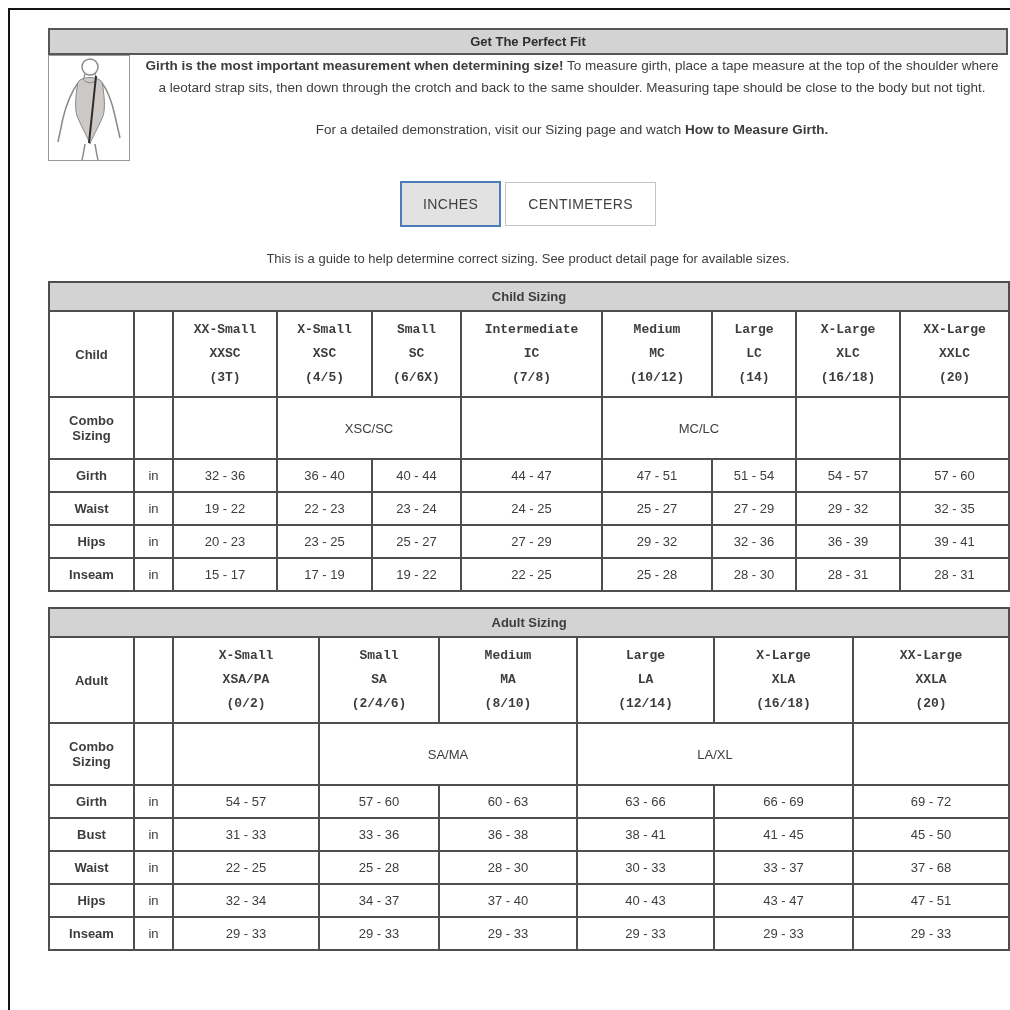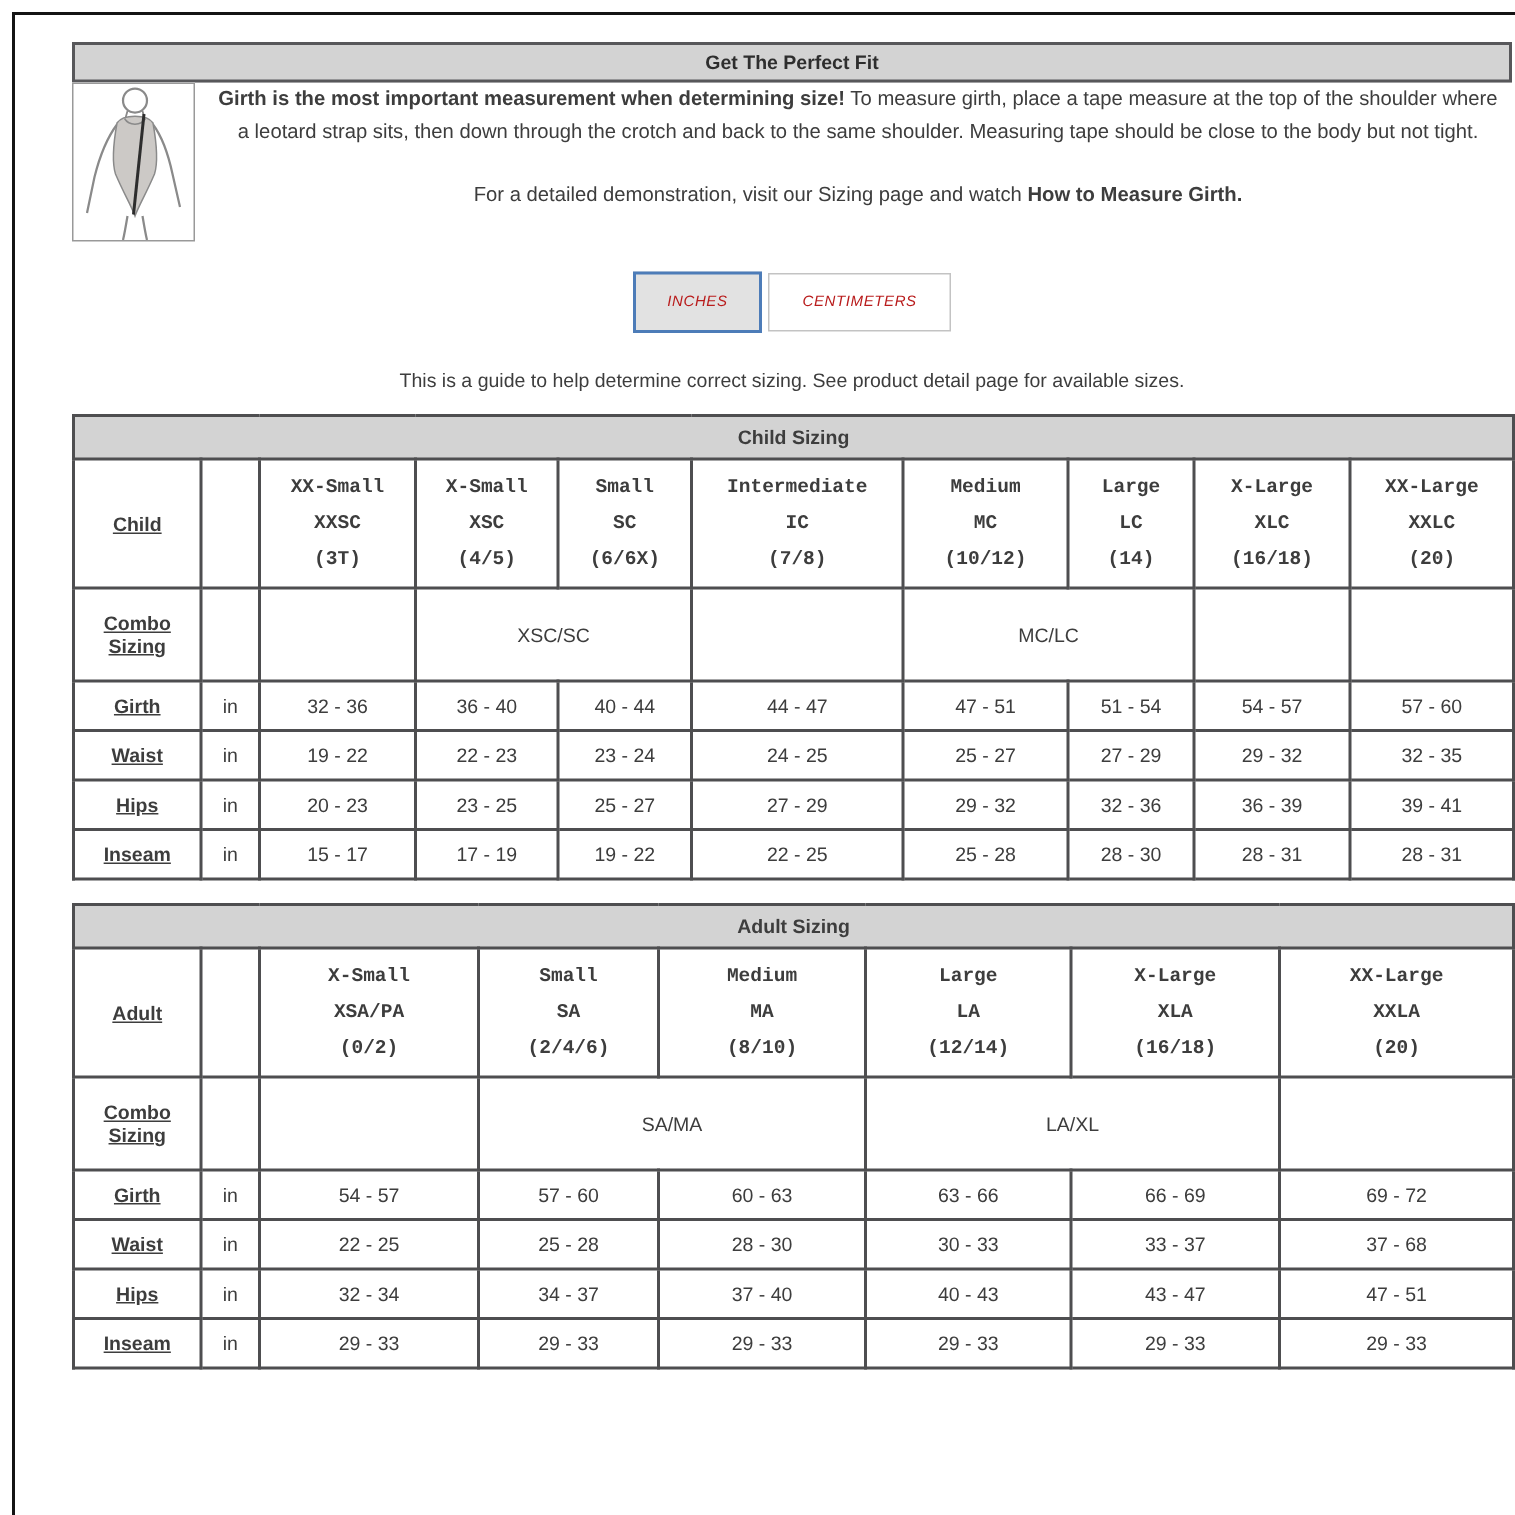--- a/index.html
+++ b/index.html
@@ -21,40 +21,40 @@
 
   .intro{display:flex;margin-top:0;}
   .leotard-box{width:80px;height:104px;border:1px solid #999;flex:none;background:#fff;}
   .intro-text{flex:1;padding:0 6px 0 12px;text-align:center;font-size:13.5px;line-height:1.62;}
   .intro-text p{margin:0;}
   .para2{margin-top:20px !important;}
 
   .unit-toggle{text-align:center;margin-top:20px;}
   .unit-btn{
     font-family:"Liberation Sans", sans-serif;
-    font-size:10px;color:#b91c1c;letter-spacing:.4px;
+    font-size:14px;color:#404040;letter-spacing:.4px;
     background:#ffffff;border:1px solid #c3c3c3;
-    padding:13px 22px;margin:0 2px;vertical-align:middle;cursor:pointer;font-style:italic;
+    padding:13px 22px;margin:0 2px;vertical-align:middle;cursor:pointer;
   }
   .unit-btn.active{
     background:#e2e2e2;
     border:2px solid var(--accent,#4d7cb8);
     padding:13px 21px;
   }
 
   .note{text-align:center;font-size:13px;margin:24px 0 0 0;color:#3d3d3d;}
 
   table.sizing{border-collapse:collapse;table-layout:fixed;width:960px;margin-top:15px;}
   table.sizing td{
     border:2px solid #4e4e50;text-align:center;vertical-align:middle;
     font-size:13px;padding:6px 2px;box-sizing:border-box;color:#3d3d3d;
   }
   td.ttl{background:var(--bar-bg,#d3d3d3);font-weight:bold;padding:4px 0;color:#2e2e2e;}
   td.hdr{font-weight:bold;line-height:1.85;padding:9px 2px;color:#343434;font-family:Liberation Mono, monospace;}
-  td.lbl{font-weight:bold;color:#2f2f2f;text-decoration:underline;}
+  td.lbl{font-weight:bold;color:#2f2f2f;}
   td.combo{height:62px;font-size:13.5px;}
   td.val{height:33px;}
   td.unit{font-weight:normal;}
 </style>
 </head>
 <body>
 
 <div class="frame-top"></div>
 <div class="frame-left"></div>
 
@@ -214,20 +214,30 @@
           <td class="lbl">Girth</td>
           <td class="unit val">in</td>
           <td class="val">54 - 57</td>
           <td class="val">57 - 60</td>
           <td class="val">60 - 63</td>
           <td class="val">63 - 66</td>
           <td class="val">66 - 69</td>
           <td class="val">69 - 72</td>
         </tr>
         <tr>
+          <td class="lbl">Bust</td>
+          <td class="unit val">in</td>
+          <td class="val">31 - 33</td>
+          <td class="val">33 - 36</td>
+          <td class="val">36 - 38</td>
+          <td class="val">38 - 41</td>
+          <td class="val">41 - 45</td>
+          <td class="val">45 - 50</td>
+        </tr>
+        <tr>
           <td class="lbl">Waist</td>
           <td class="unit val">in</td>
           <td class="val">22 - 25</td>
           <td class="val">25 - 28</td>
           <td class="val">28 - 30</td>
           <td class="val">30 - 33</td>
           <td class="val">33 - 37</td>
           <td class="val">37 - 68</td>
         </tr>
         <tr>

